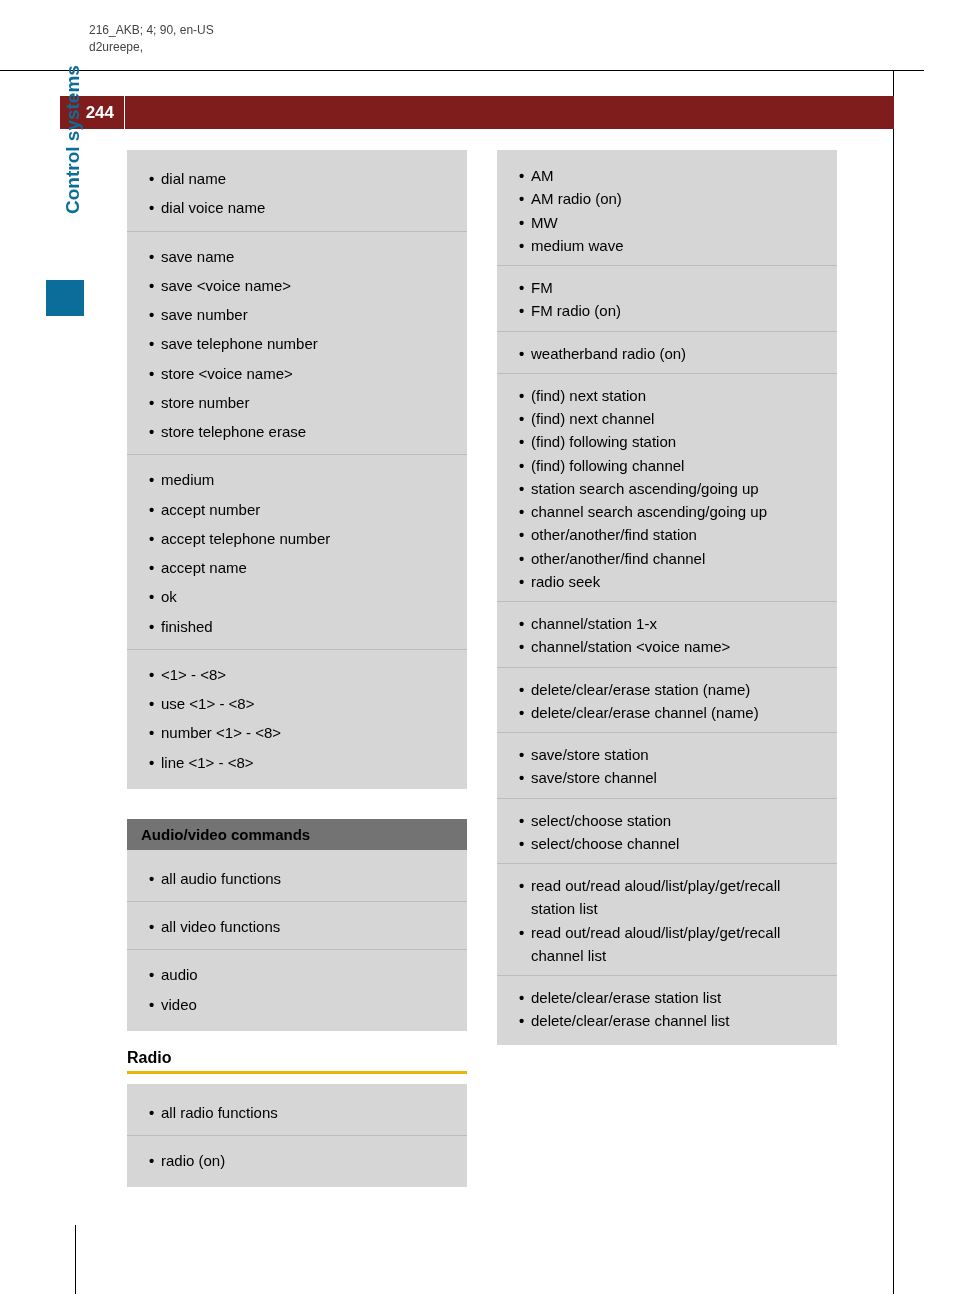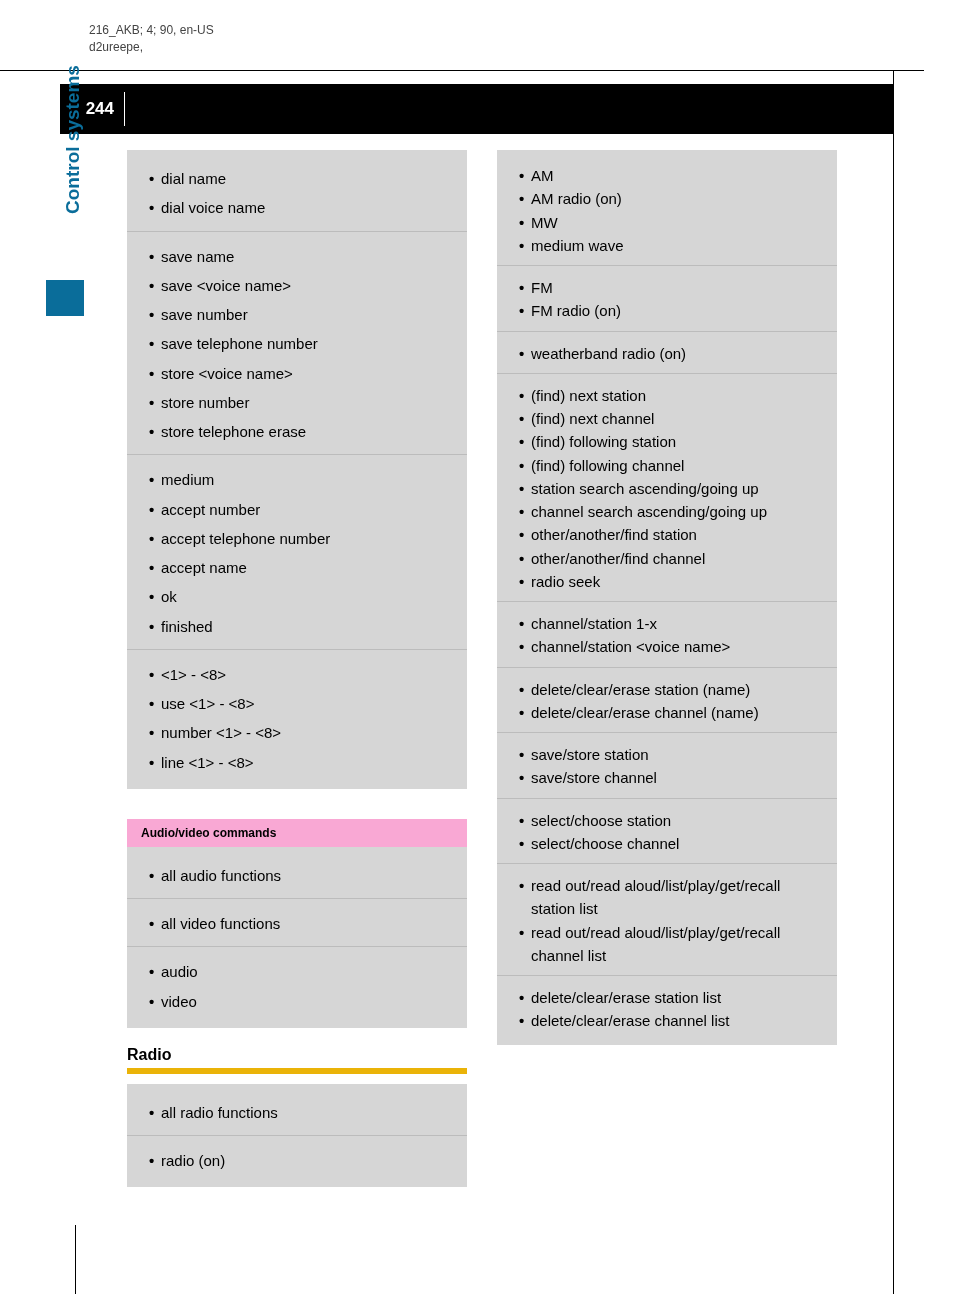--- a/index.html
+++ b/index.html
@@ -43,25 +43,25 @@
   .left-line {
     position: absolute;
     top: 1225px;
     left: 75px;
     bottom: 0;
     width: 1px;
     background: #000;
   }
   .title-bar {
     position: absolute;
-    top: 84px;
+    top: 96px;
     left: 60px;
     right: 60px;
-    height: 50px;
-    background: #000000;
+    height: 33px;
+    background: #7f1d1d;
     display: flex;
     align-items: center;
     color: #fff;
     font-weight: bold;
   }
   .page-number {
     width: 65px;
     text-align: right;
     padding-right: 10px;
     font-size: 17px;
@@ -126,30 +126,30 @@
     line-height: 1.95;
     font-size: 15px;
   }
   .bullet-line .dot {
     width: 12px;
     flex: 0 0 12px;
     font-weight: bold;
   }
   .bullet-line .txt { flex: 1; }
   .section-header {
-    background: #f9a8d4;
+    background: #737373;
     font-weight: bold;
     padding: 7px 14px;
-    font-size: 12px;
+    font-size: 15px;
   }
   .sub-heading {
     font-weight: bold;
     font-size: 16px;
     margin: 18px 0 10px 0;
-    border-bottom: 6px solid #eab308;
+    border-bottom: 3px solid #eab308;
     padding-bottom: 4px;
   }
 </style>
 </head>
 <body>
 
 <div class="meta-header">
   <div class="meta-left"><span>216_AKB; 4; 90, en-US</span>
 <span>d2ureepe,</span></div>
 </div>

